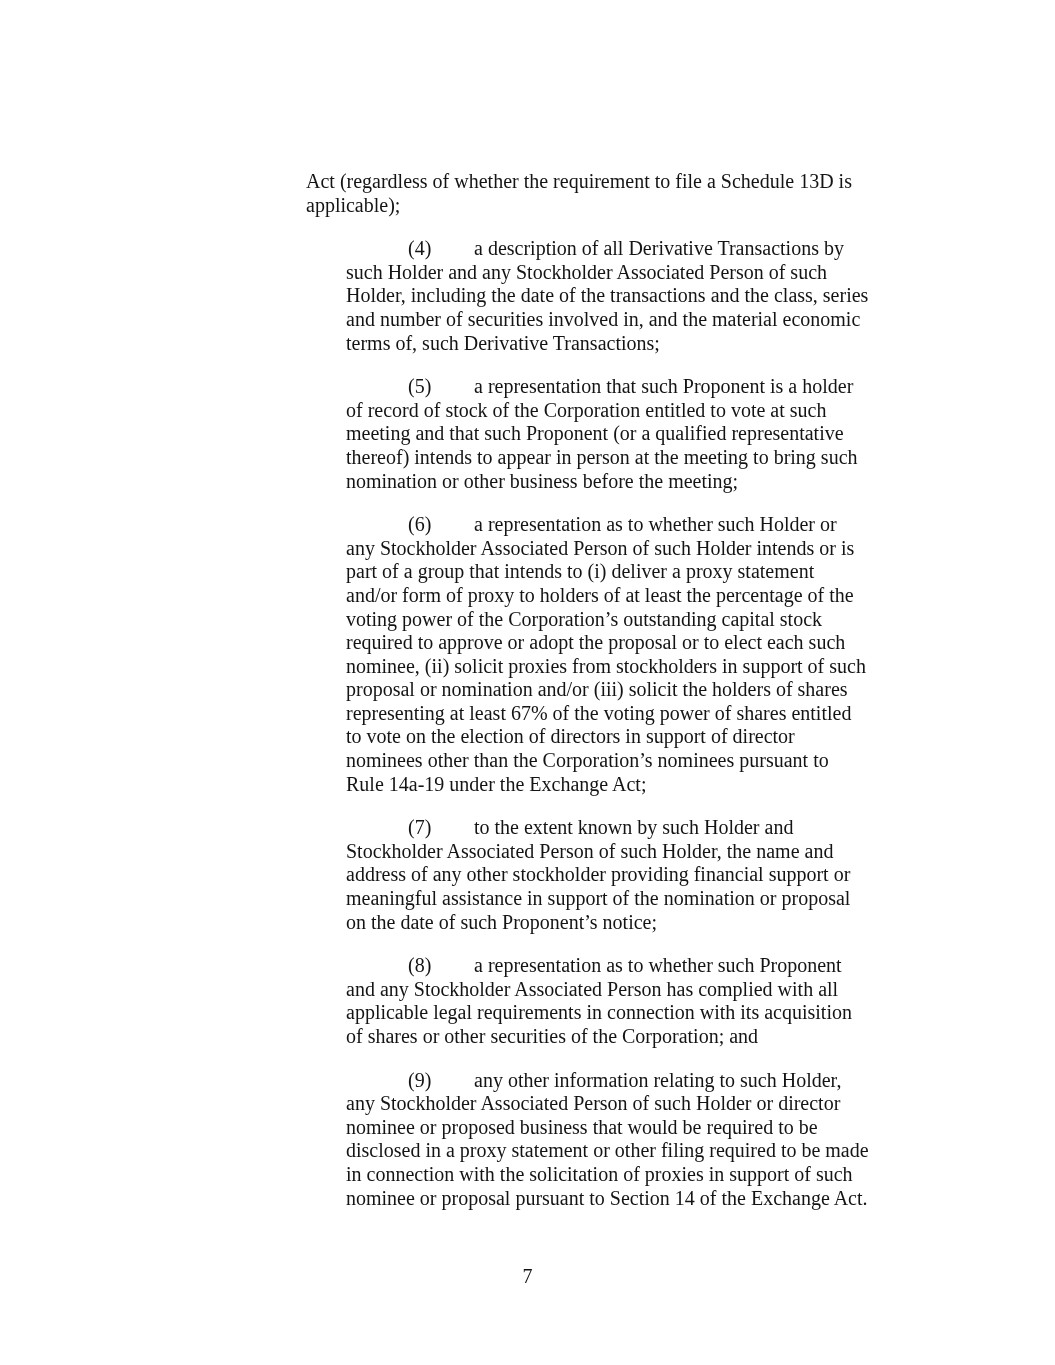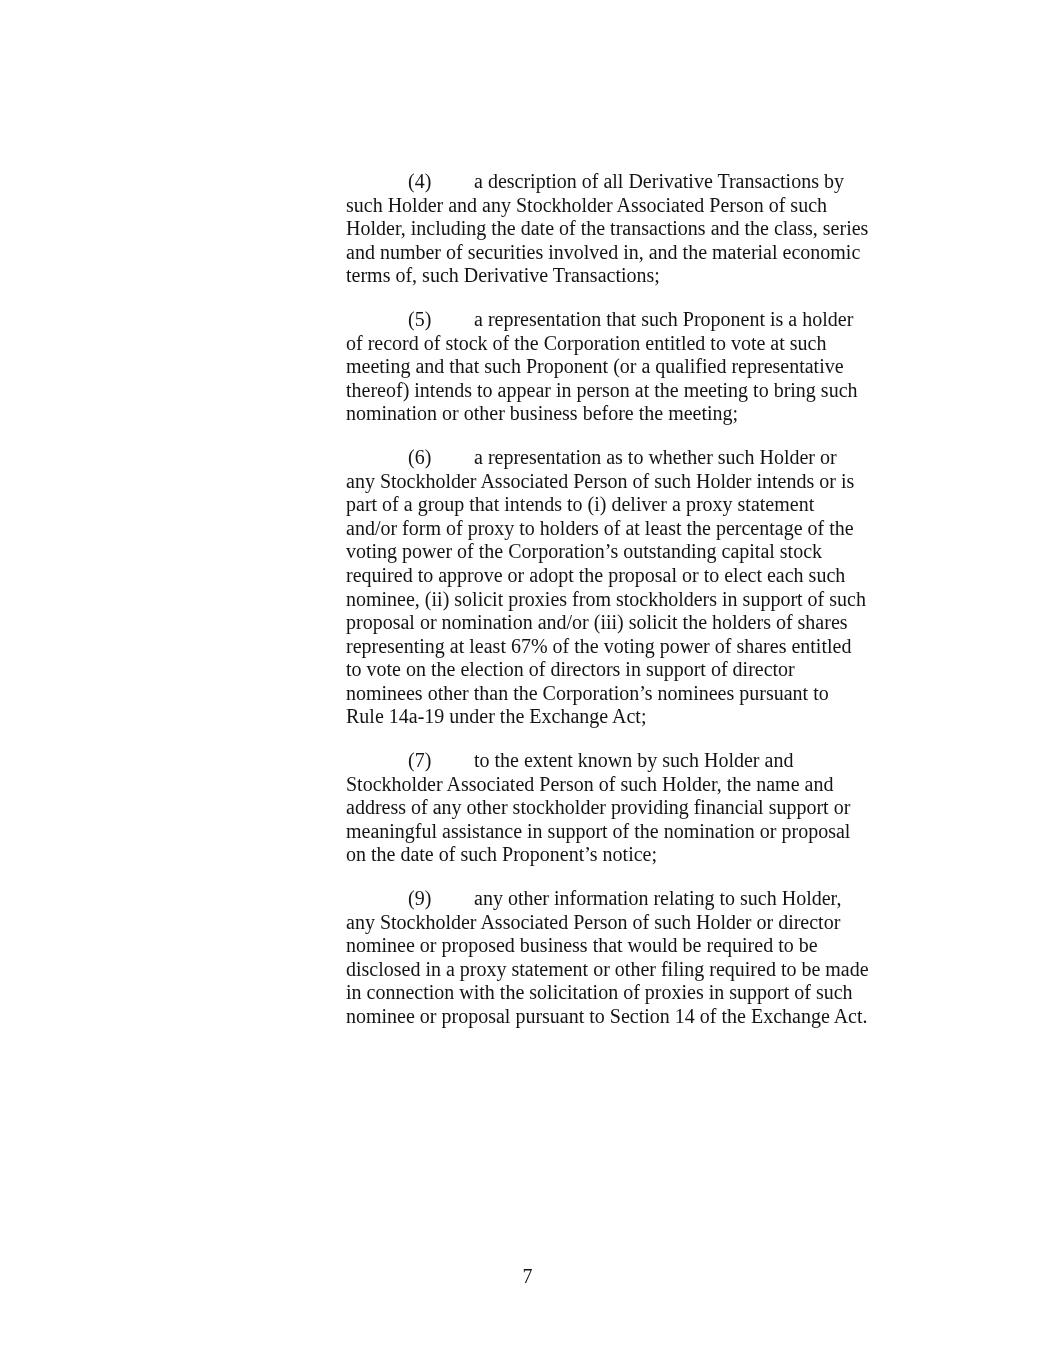--- a/index.html
+++ b/index.html
@@ -54,29 +54,31 @@
     line-height: 23.6px;
   }
 </style>
 </head>
 <body>
 
 <div class="page">
 
   <div class="doc-body">
 
+    <p><span>Act (regardless of whether the requirement to file a Schedule 13D is applicable);</span></p>
 
     <p class="clause"><span class="clause-num">(4)</span><span>a description of all Derivative Transactions by such Holder and any Stockholder Associated Person of such Holder, including the date of the transactions and the class, series and number of securities involved in, and the material economic terms of, such Derivative Transactions;</span></p>
 
     <p class="clause"><span class="clause-num">(5)</span><span>a representation that such Proponent is a holder of record of stock of the Corporation entitled to vote at such meeting and that such Proponent (or a qualified representative thereof) intends to appear in person at the meeting to bring such nomination or other business before the meeting;</span></p>
 
     <p class="clause"><span class="clause-num">(6)</span><span>a representation as to whether such Holder or any Stockholder Associated Person of such Holder intends or is part of a group that intends to (i) deliver a proxy statement and/or form of proxy to holders of at least the percentage of the voting power of the Corporation’s outstanding capital stock required to approve or adopt the proposal or to elect each such nominee, (ii) solicit proxies from stockholders in support of such proposal or nomination and/or (iii) solicit the holders of shares representing at least 67% of the voting power of shares entitled to vote on the election of directors in support of director nominees other than the Corporation’s nominees pursuant to Rule 14a-19 under the Exchange Act;</span></p>
 
     <p class="clause"><span class="clause-num">(7)</span><span>to the extent known by such Holder and Stockholder Associated Person of such Holder, the name and address of any other stockholder providing financial support or meaningful assistance in support of the nomination or proposal on the date of such Proponent’s notice;</span></p>
 
+    <p class="clause"><span class="clause-num">(8)</span><span>a representation as to whether such Proponent and any Stockholder Associated Person has complied with all applicable legal requirements in connection with its acquisition of shares or other securities of the Corporation; and</span></p>
 
     <p class="clause"><span class="clause-num">(9)</span><span>any other information relating to such Holder, any Stockholder Associated Person of such Holder or director nominee or proposed business that would be required to be disclosed in a proxy statement or other filing required to be made in connection with the solicitation of proxies in support of such nominee or proposal pursuant to Section 14 of the Exchange Act.</span></p>
 
   </div>
 
   <div class="page-number">7</div>
 
 </div>
 
 </body></html>

